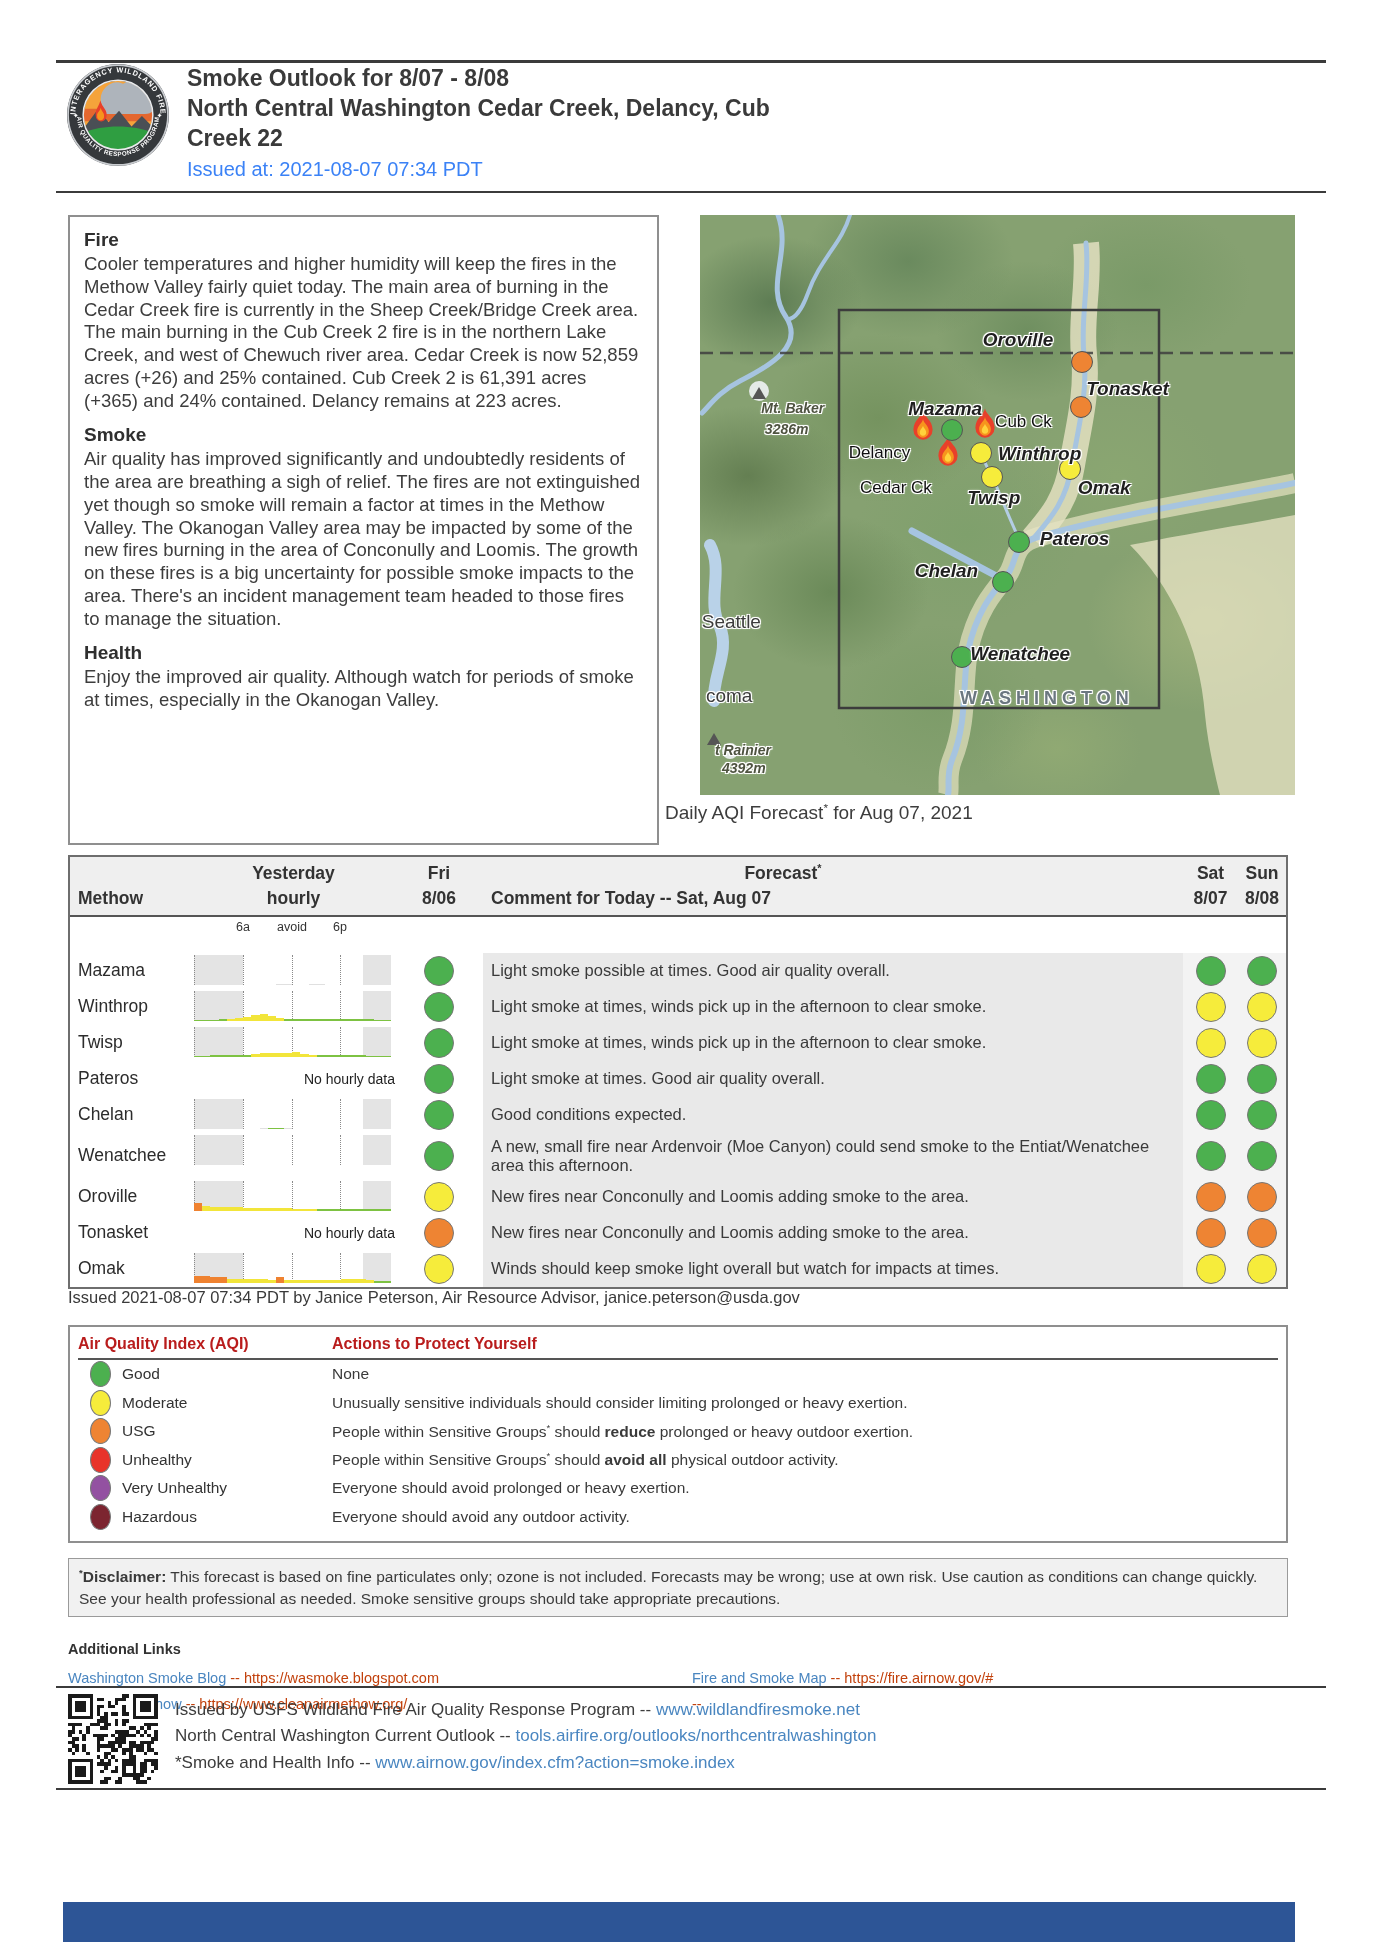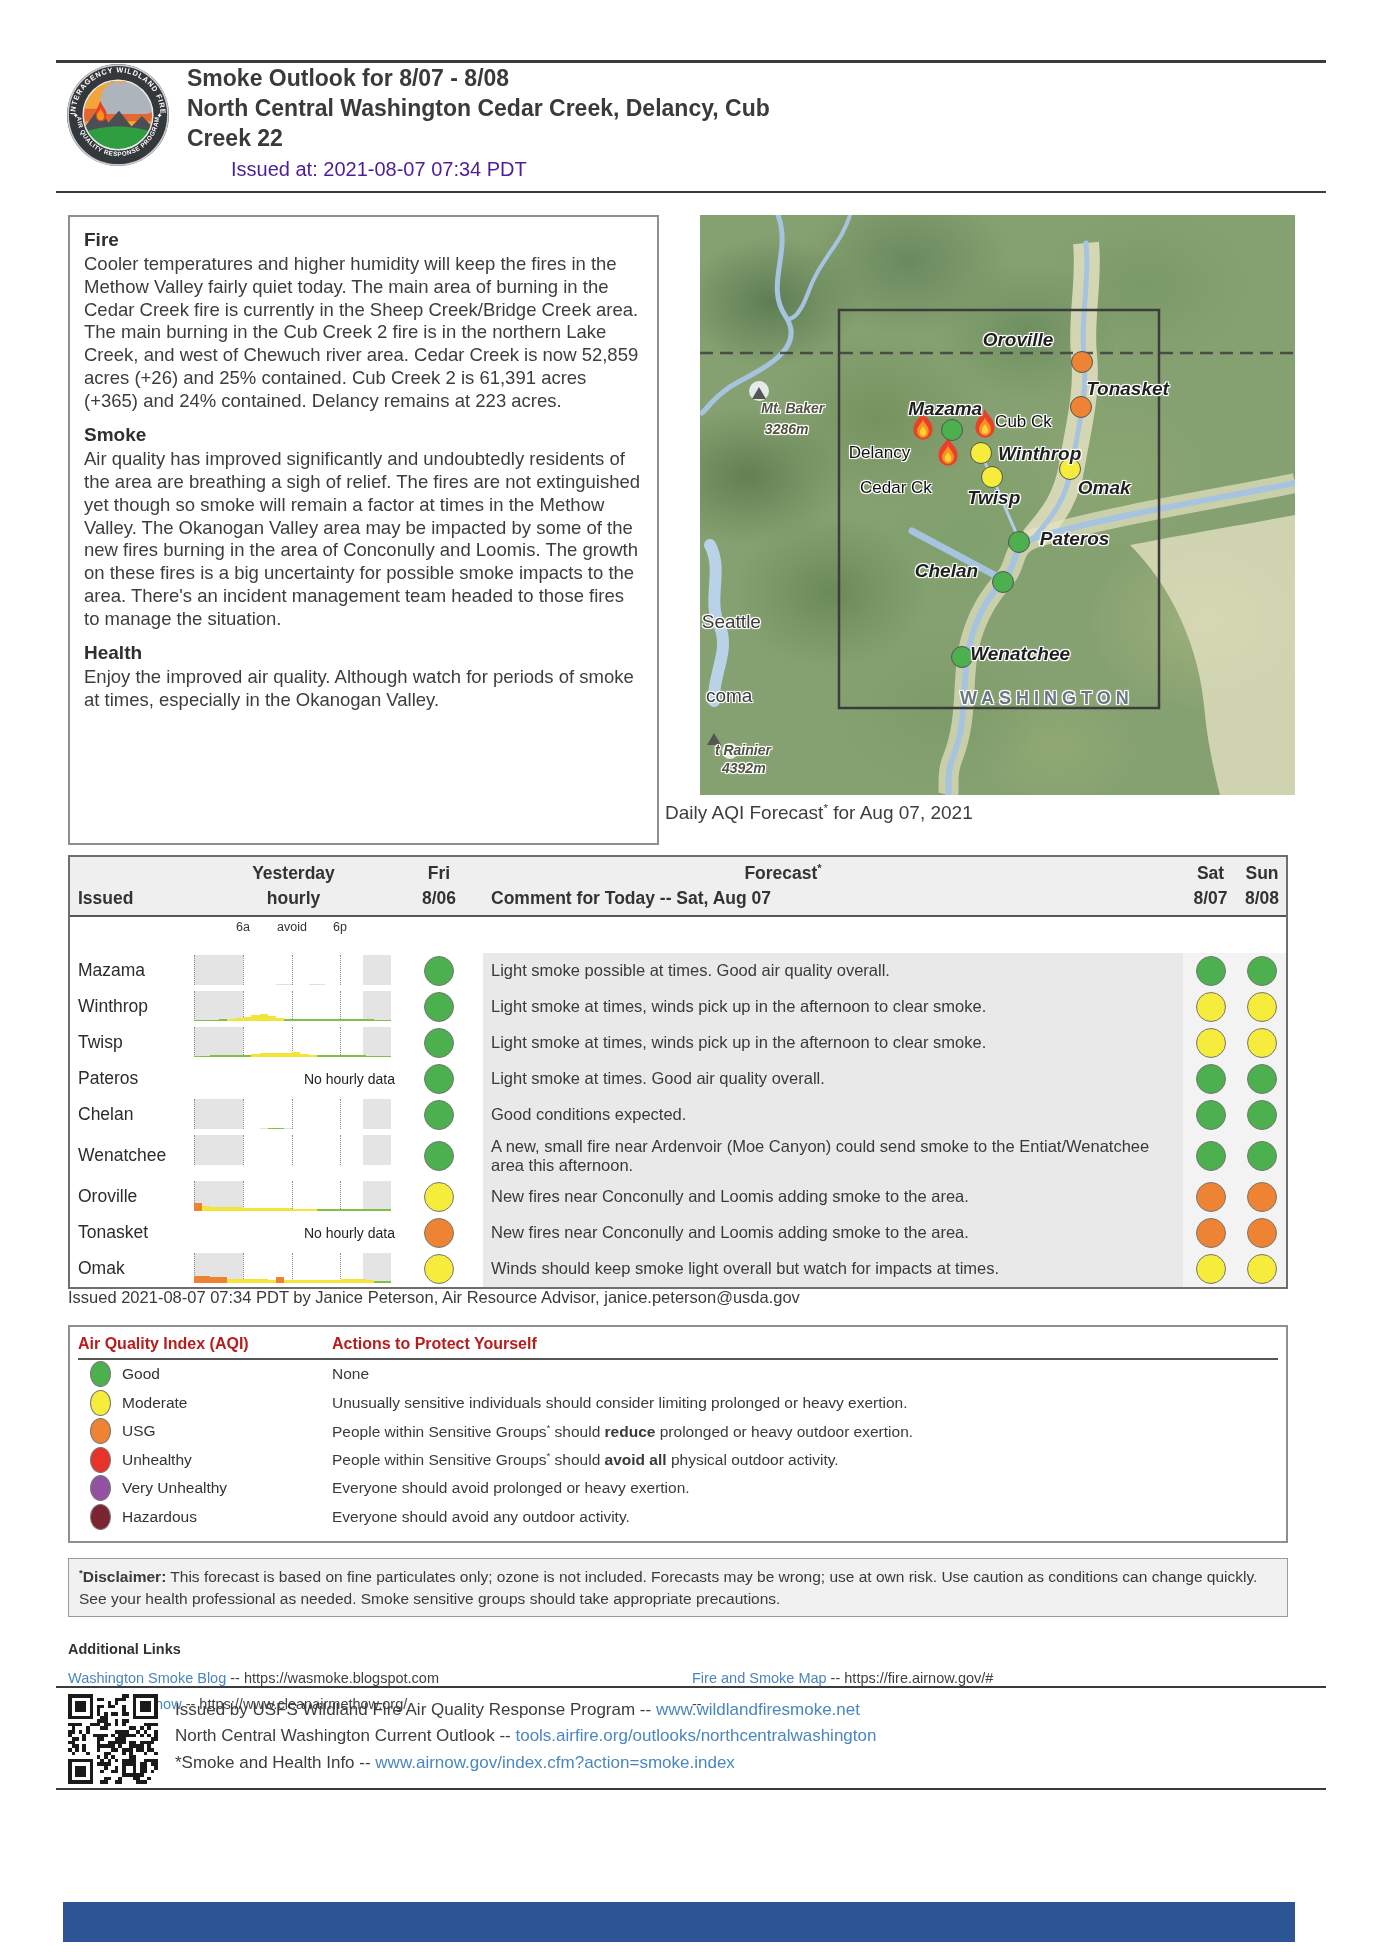--- a/index.html
+++ b/index.html
@@ -8,21 +8,21 @@
   sup{font-size:62%;}
   .rule{position:absolute;left:56px;width:1270px;background:#3b3b3b;}
   .rule-top{top:60px;height:3px;}
   .rule-2{top:191px;height:2px;}
   .rule-f1{top:1686px;height:2px;}
   .rule-f2{top:1788px;height:2px;}
   .logo{position:absolute;left:66px;top:63px;width:104px;height:104px;}
   .titleblock{position:absolute;left:187px;top:64px;width:650px;}
   .title,.subtitle{font-size:23px;font-weight:bold;color:#3a3a3a;line-height:1.3;}
   .subtitle{max-width:600px;}
-  .issuedat{font-size:20px;margin-top:4px;color:#4c1d95;margin-left:44px;}
+  .issuedat{font-size:20px;margin-top:4px;color:#3b82f6;}
   
   .narrative{position:absolute;left:68px;top:215px;width:591px;height:630px;border:2px solid #8f8f8f;box-sizing:border-box;padding:6px 14px;}
   .nhead{font-weight:bold;font-size:19px;margin-top:12px;color:#2f2f2f;}
   .nhead:first-child{margin-top:6px;}
   .narrative p{margin:2px 0 0 0;font-size:18.5px;line-height:1.23;color:#3d3d3d;}
   
   .map{position:absolute;left:700px;top:215px;width:595px;height:580px;overflow:hidden;
     background:
       radial-gradient(130px 95px at 12% 15%, #5e7d54 0%, rgba(94,125,84,0) 70%),
       radial-gradient(150px 110px at 35% 8%, #6a8a5e 0%, rgba(106,138,94,0) 70%),
@@ -89,21 +89,21 @@
   .laction{font-size:15.5px;color:#3a3a3a;}
   
   .disclaimer{position:absolute;left:68px;top:1558px;width:1220px;box-sizing:border-box;border:1.5px solid #9a9a9a;background:#f1f1f1;padding:7px 10px;font-size:15.5px;line-height:1.38;color:#3a3a3a;}
   
   .addlinks{position:absolute;left:68px;top:1641px;width:1220px;}
   .alhead{font-weight:bold;font-size:14.5px;color:#333;}
   .alcol{position:absolute;top:24px;font-size:14.5px;line-height:1.8;white-space:nowrap;}
   .alcol-left{left:0;}
   .alcol-right{left:624px;}
   a.link{color:#4a86c0;text-decoration:none;cursor:pointer;}
-  .alrest{color:#404040;}
+  .alrest{color:#c2410c;}
   
   .qr{position:absolute;left:68px;top:1694px;width:90px;height:90px;}
   .footerlines{position:absolute;left:175px;top:1697px;font-size:17px;line-height:1.55;color:#3d3d3d;}
   .bluebar{position:absolute;left:63px;top:1902px;width:1232px;height:40px;background:#2d5596;}
 </style>
 </head>
 <body>
 
 <div class="page">
 
@@ -222,21 +222,21 @@
         <div class="mlabel peak" style="left: 2.5%; top: 90.9%;">t Rainier</div>
         <div class="mlabel peak" style="left: 3.7%; top: 94%;">4392m</div>
       </div>
   </div>
   <div class="map-caption"><span>Daily AQI Forecast</span><sup>*</sup><span> for Aug 07, 2021</span></div>
 
   <div class="ftable">
     <div class="fhead">
       <div class="hc hc-station">
           <div class="h1">&nbsp;</div>
-          <div class="h2">Issued</div>
+          <div class="h2">Methow</div>
         </div>
       <div class="hc hc-hourly">
           <div class="h1">Yesterday</div>
           <div class="h2">hourly</div>
         </div>
       <div class="hc hc-fri">
           <div class="h1">Fri</div>
           <div class="h2">8/06</div>
         </div>
       <div class="hc hc-comment">

